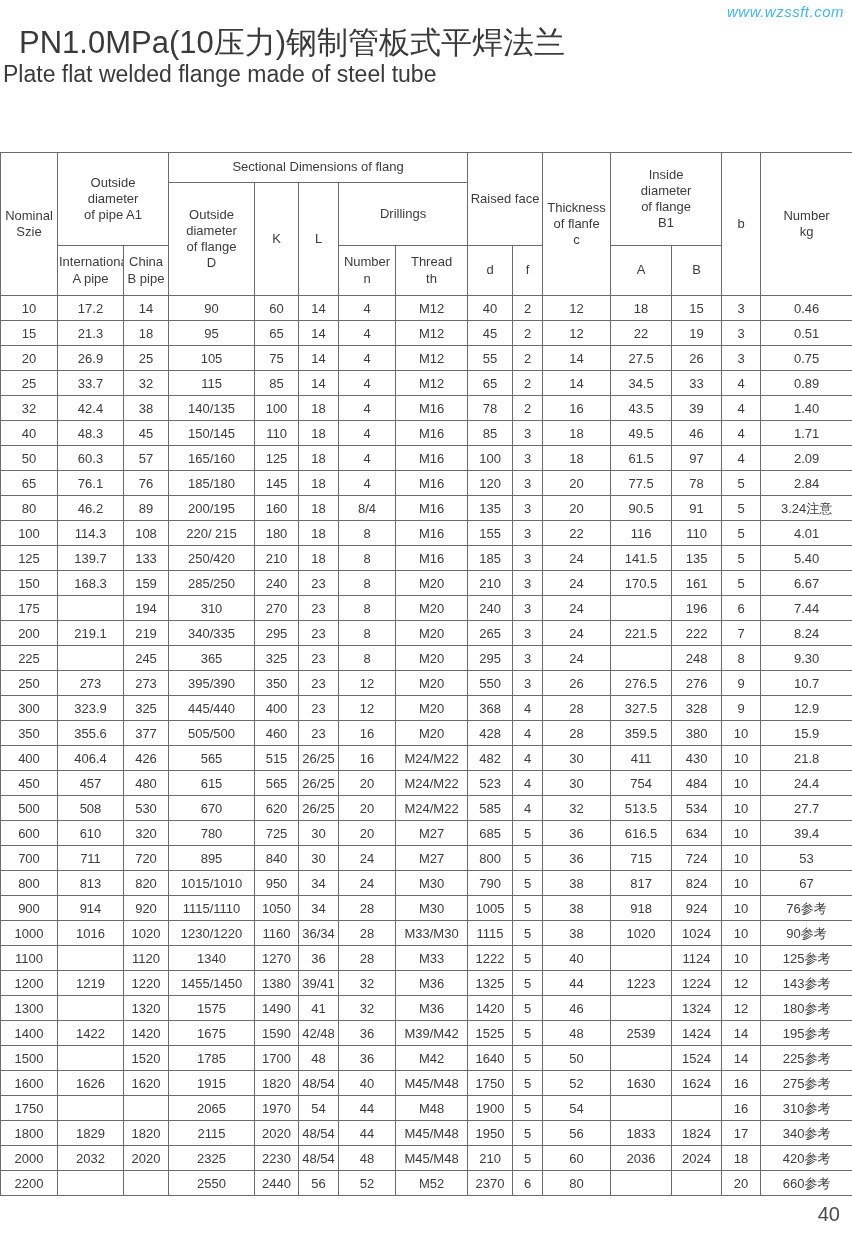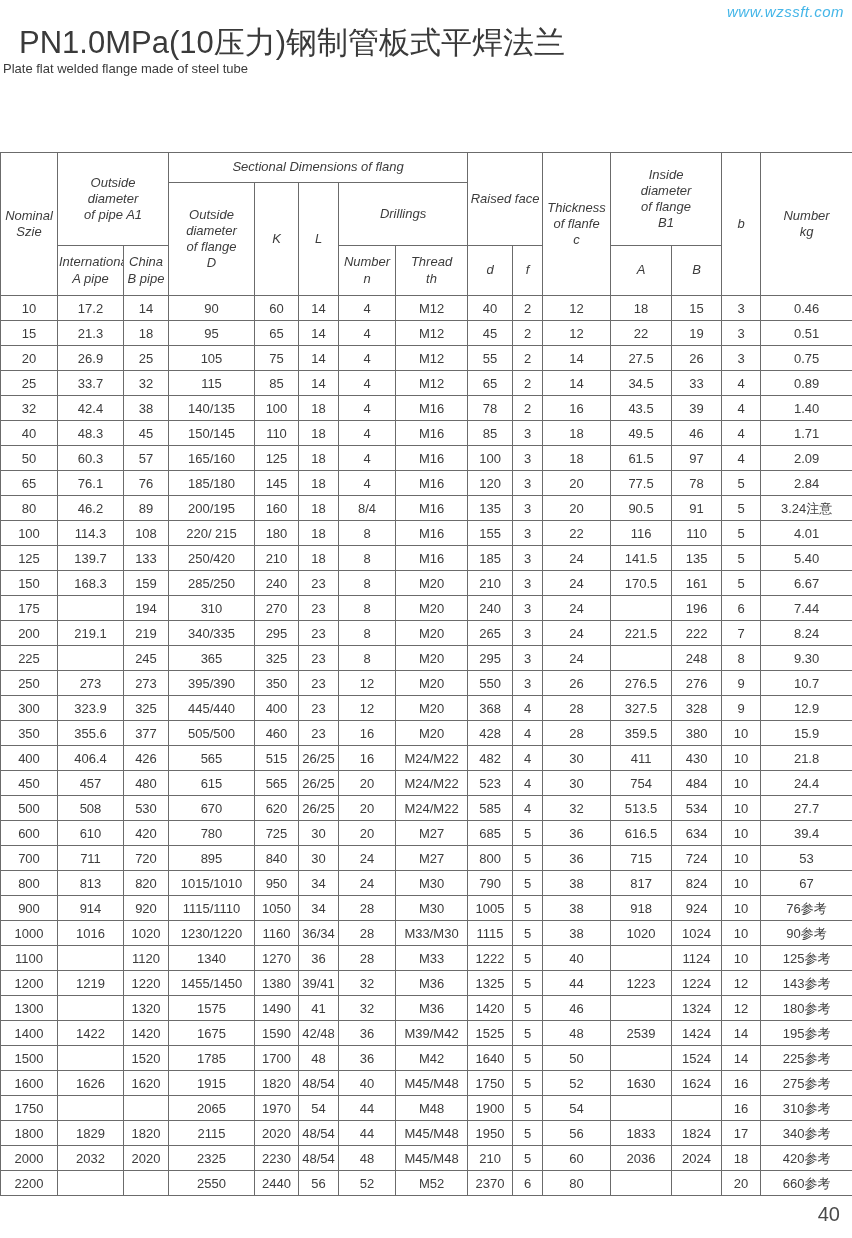--- a/index.html
+++ b/index.html
@@ -16,37 +16,37 @@
     color: #45b6e8; font-style: italic;
     font-size: 15px; letter-spacing: 0.5px;
   }
   .doc-title {
     position: absolute; top: 22px; left: 3px;
     font-size: 31px; font-weight: normal; color: #3a3a3a;
     letter-spacing: 0px; white-space: nowrap; margin-left: 16px;
   }
   .doc-subtitle {
     position: absolute; top: 61px; left: 3px;
-    font-size: 13px; color: #3a3a3a;
+    font-size: 23px; color: #3a3a3a;
   }
   table.spec {
     position: absolute; top: 152px; left: 0;
     width: 852px;
     border-collapse: collapse;
     table-layout: fixed;
   }
   table.spec th, table.spec td {
     border: 1px solid #6b6b6b;
     text-align: center; vertical-align: middle;
     font-size: 13px; font-weight: normal;
     color: #3c3c3c;
     padding: 0 1px;
     overflow: hidden;
   }
-  table.spec thead th { white-space: pre-line; line-height: 1.25; font-style: italic; }
+  table.spec thead th { white-space: pre-line; line-height: 1.25; }
   tr.hr1 { height: 30px; }
   tr.hr2 { height: 63px; }
   tr.hr3 { height: 50px; }
   table.spec tbody tr { height: 25px; }
   table.spec tbody td { line-height: 1; }
   th.small { font-size: 11.5px; }
   .page-number {
     position: absolute; top: 1203px; right: 12px;
     font-size: 20px; color: #4a4a4a;
   }
@@ -474,21 +474,21 @@
         <td>4</td>
         <td>32</td>
         <td>513.5</td>
         <td>534</td>
         <td>10</td>
         <td>27.7</td>
       </tr>
       <tr>
         <td>600</td>
         <td>610</td>
-        <td>420</td>
+        <td>320</td>
         <td>780</td>
         <td>725</td>
         <td>30</td>
         <td>20</td>
         <td>M27</td>
         <td>685</td>
         <td>5</td>
         <td>36</td>
         <td>616.5</td>
         <td>634</td>

